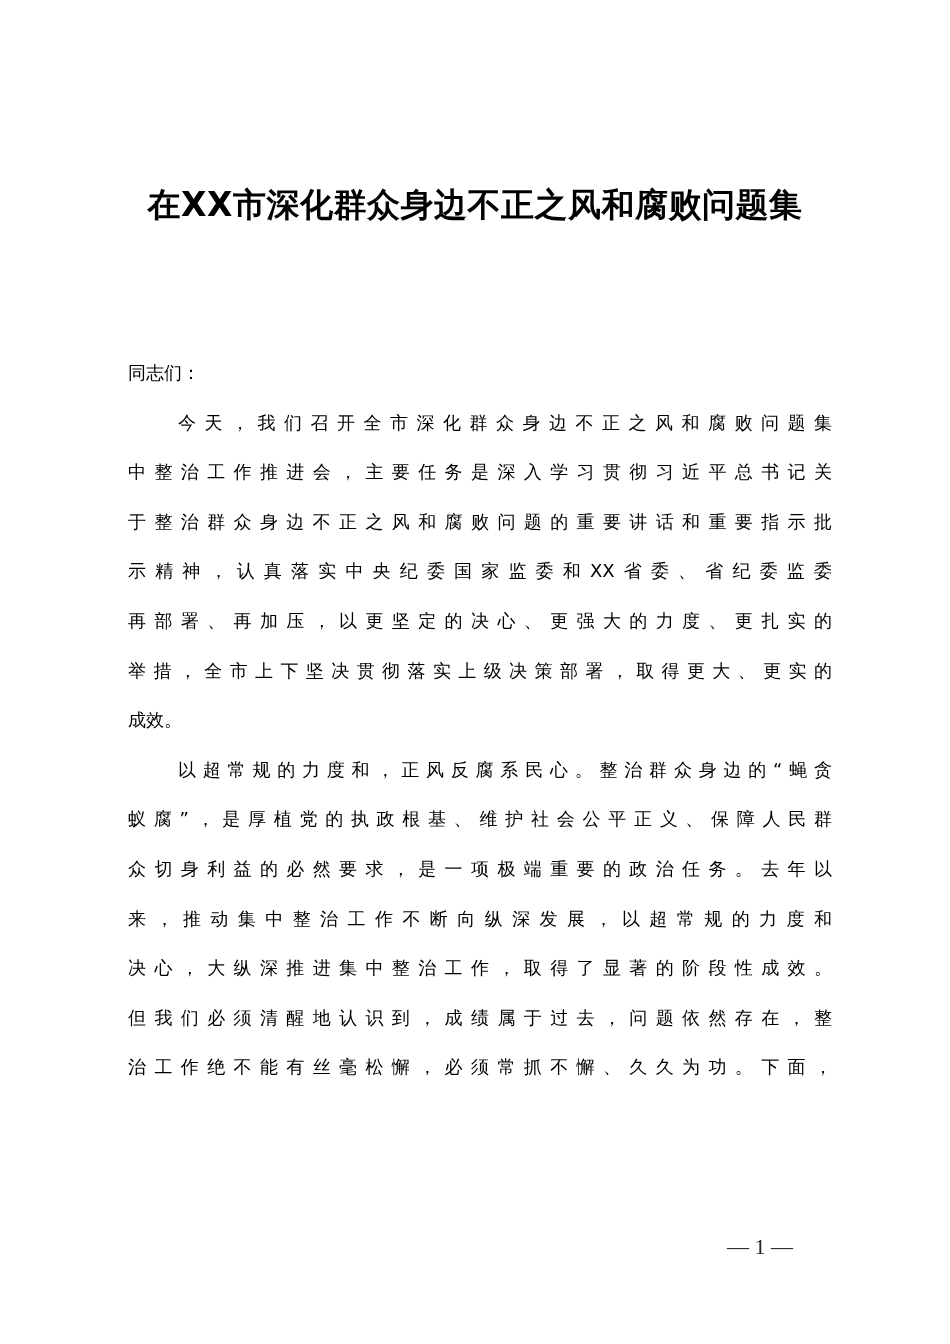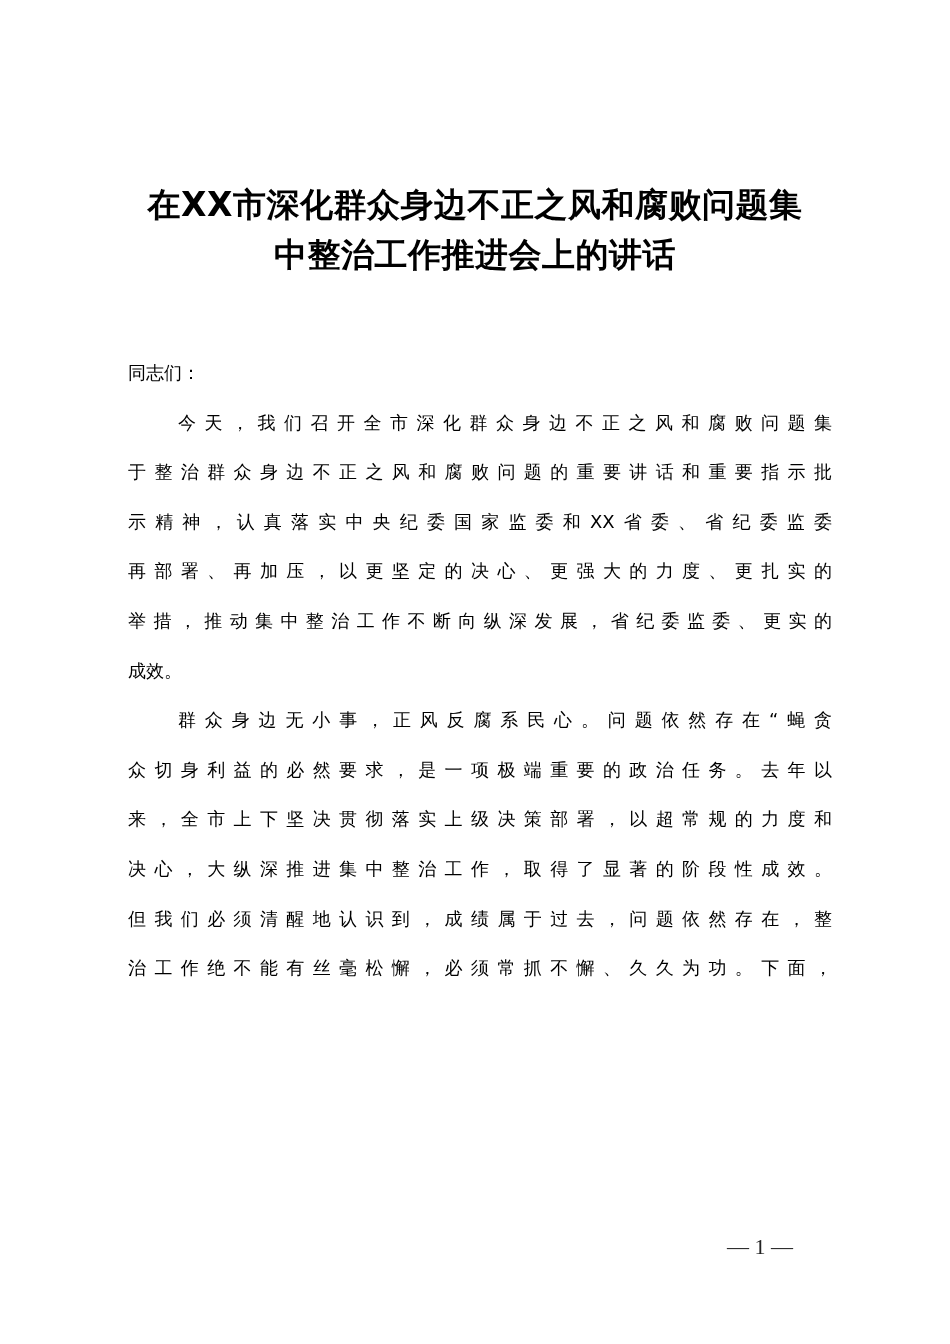--- a/index.html
+++ b/index.html
@@ -25,39 +25,40 @@
     position: absolute; top: 1234px; left: 720px; width: 80px; text-align: center;
     font-family: "Liberation Serif", "DejaVu Serif", serif; font-size: 22px; color: #222;
   }
 </style>
 </head>
 <body>
 
 <div class="page">
   <div class="title">
     <span class="line">在XX市深化群众身边不正之风和腐败问题集</span>
-    <span class="line">中整治工作推进会上的讲话</span>
   </div>
 
   <div class="body">
     <span class="line last">同志们：</span>
 
     <div>
       <span class="line indent">今天，我们召开全市深化群众身边不正之风和腐败问题集</span>
+      <span class="line">中整治工作推进会，主要任务是深入学习贯彻习近平总书记关</span>
       <span class="line">于整治群众身边不正之风和腐败问题的重要讲话和重要指示批</span>
       <span class="line">示精神，认真落实中央纪委国家监委和XX省委、省纪委监委</span>
       <span class="line">再部署、再加压，以更坚定的决心、更强大的力度、更扎实的</span>
-      <span class="line">举措，推动集中整治工作不断向纵深发展，省纪委监委、更实的</span>
+      <span class="line">举措，全市上下坚决贯彻落实上级决策部署，取得更大、更实的</span>
       <span class="line last">成效。</span>
     </div>
 
     <div>
-      <span class="line indent">群众身边无小事，正风反腐系民心。问题依然存在“蝇贪</span>
+      <span class="line indent">以超常规的力度和，正风反腐系民心。整治群众身边的“蝇贪</span>
+      <span class="line">蚁腐”，是厚植党的执政根基、维护社会公平正义、保障人民群</span>
       <span class="line">众切身利益的必然要求，是一项极端重要的政治任务。去年以</span>
-      <span class="line">来，全市上下坚决贯彻落实上级决策部署，以超常规的力度和</span>
+      <span class="line">来，推动集中整治工作不断向纵深发展，以超常规的力度和</span>
       <span class="line">决心，大纵深推进集中整治工作，取得了显著的阶段性成效。</span>
       <span class="line">但我们必须清醒地认识到，成绩属于过去，问题依然存在，整</span>
       <span class="line">治工作绝不能有丝毫松懈，必须常抓不懈、久久为功。下面，</span>
     </div>
   </div>
 
   <div class="footer">— 1 —</div>
 </div>
 
 </body></html>

